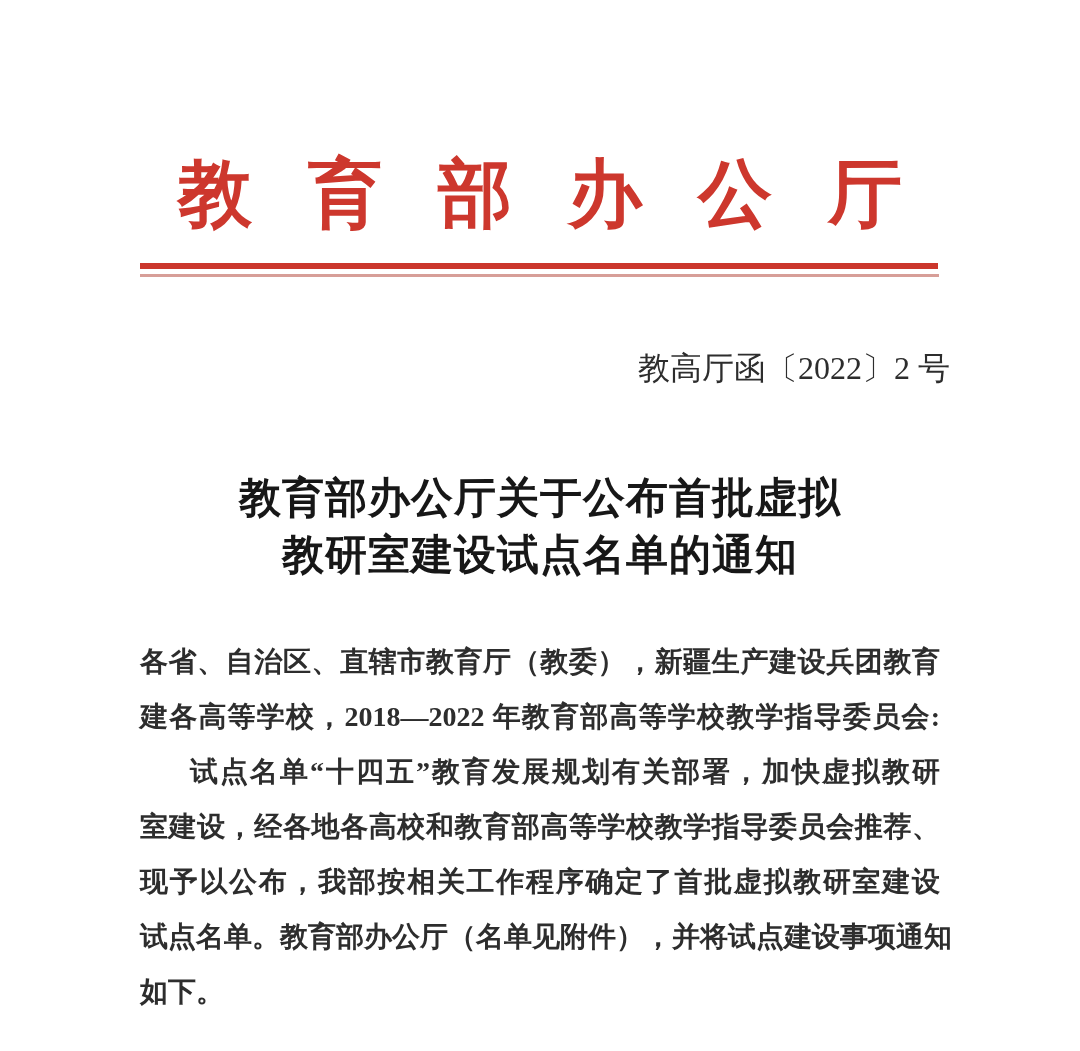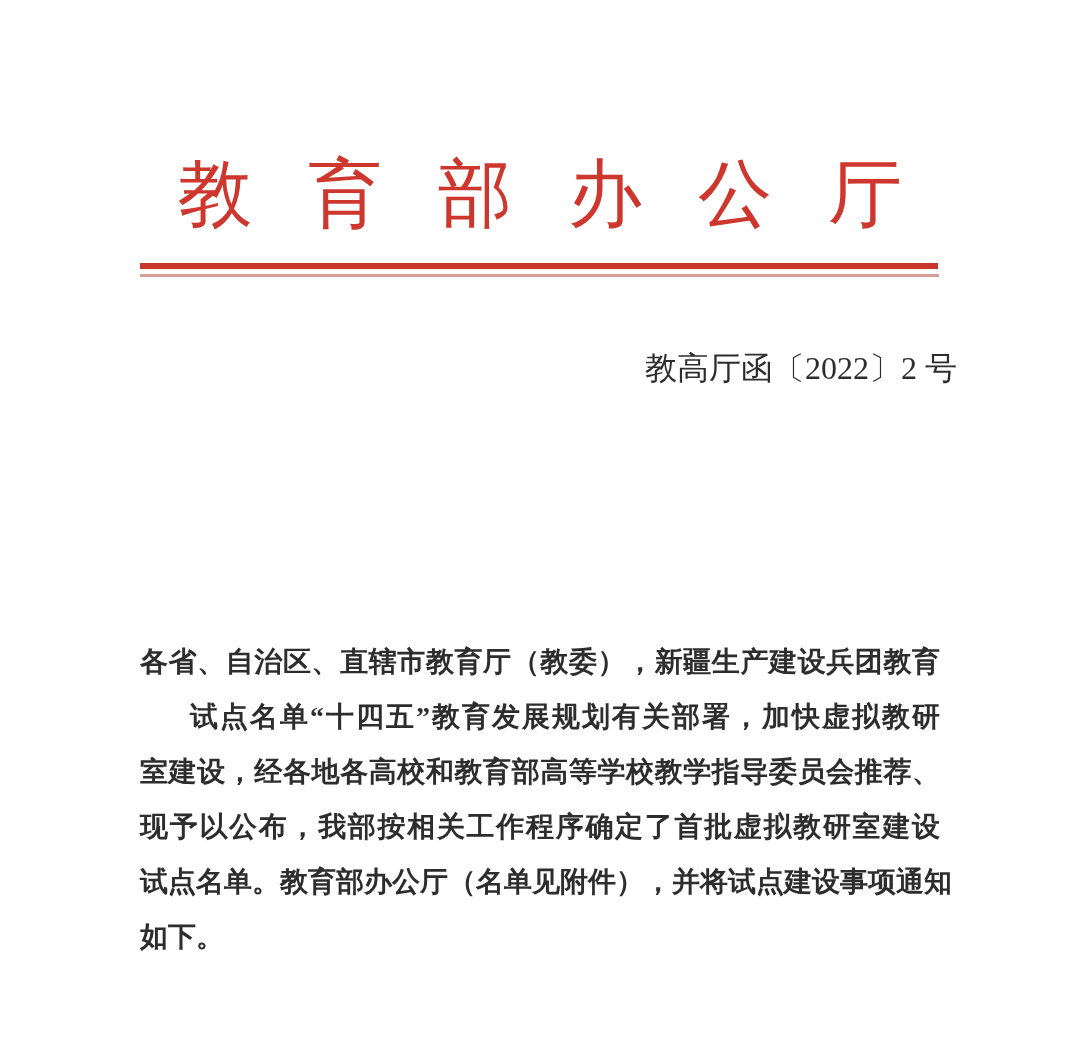--- a/index.html
+++ b/index.html
@@ -14,21 +14,21 @@
       font-family: "Liberation Serif", "DejaVu Serif", serif;
     }
     .agency {
       position: absolute;
       top: 150px;
       left: 0;
       width: 100%;
       text-align: center;
       font-size: 74px;
       line-height: 88px;
-      font-weight: 400;
+      font-weight: 700;
       color: #cd372d;
       letter-spacing: 56px;
       text-indent: 56px;
       white-space: nowrap;
     }
     .rule-thick {
       position: absolute;
       top: 263px;
       left: 140px;
       width: 798px;
@@ -39,21 +39,21 @@
       position: absolute;
       top: 274px;
       left: 140px;
       width: 799px;
       height: 3px;
       background: #d79e98;
     }
     .doc-number {
       position: absolute;
       top: 348px;
-      right: 123px;
+      right: 130px;
       font-size: 32px;
       line-height: 40px;
       color: #2d2d2d;
       white-space: nowrap;
       text-align: right;
     }
     .title {
       position: absolute;
       top: 470px;
       left: 0;
@@ -91,24 +91,29 @@
 
 <div class="page">
 
   <div class="agency">教育部办公厅</div>
 
   <div class="rule-thick"></div>
   <div class="rule-thin"></div>
 
   <div class="doc-number">教高厅函〔2022〕2 号</div>
 
+  <div class="title">
+    <div class="title-line">教育部办公厅关于公布首批虚拟</div>
+    <div class="title-line">教研室建设试点名单的通知</div>
+  </div>
 
   <div class="doc-body">
     <div class="paragraph">
       <div class="line fill">各省、自治区、直辖市教育厅（教委），新疆生产建设兵团教育</div>
+      <div class="line fill">建各高等学校，2018—2022 年教育部高等学校教学指导委员会:</div>
     </div>
     <div class="paragraph">
       <div class="line fill indent">试点名单“十四五”教育发展规划有关部署，加快虚拟教研</div>
       <div class="line fill">室建设，经各地各高校和教育部高等学校教学指导委员会推荐、</div>
       <div class="line fill">现予以公布，我部按相关工作程序确定了首批虚拟教研室建设</div>
       <div class="line fill">试点名单。教育部办公厅（名单见附件），并将试点建设事项通知</div>
       <div class="line">如下。</div>
     </div>
   </div>
 

